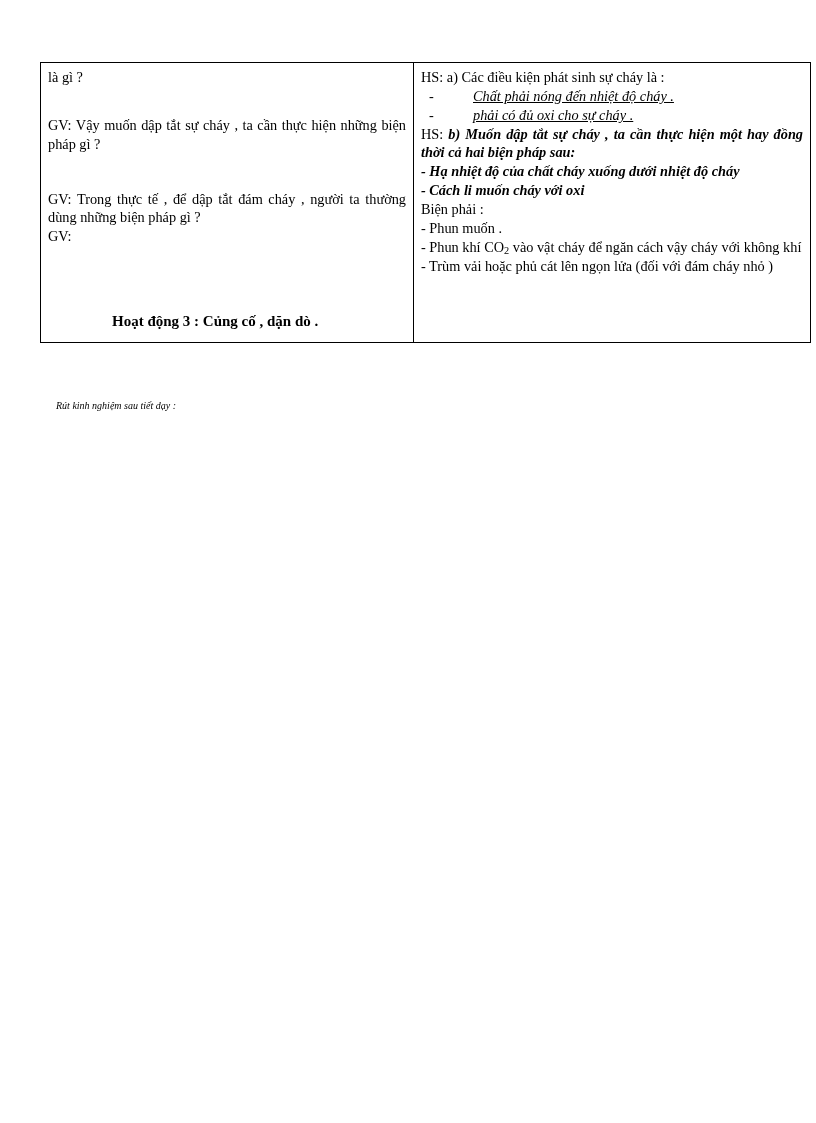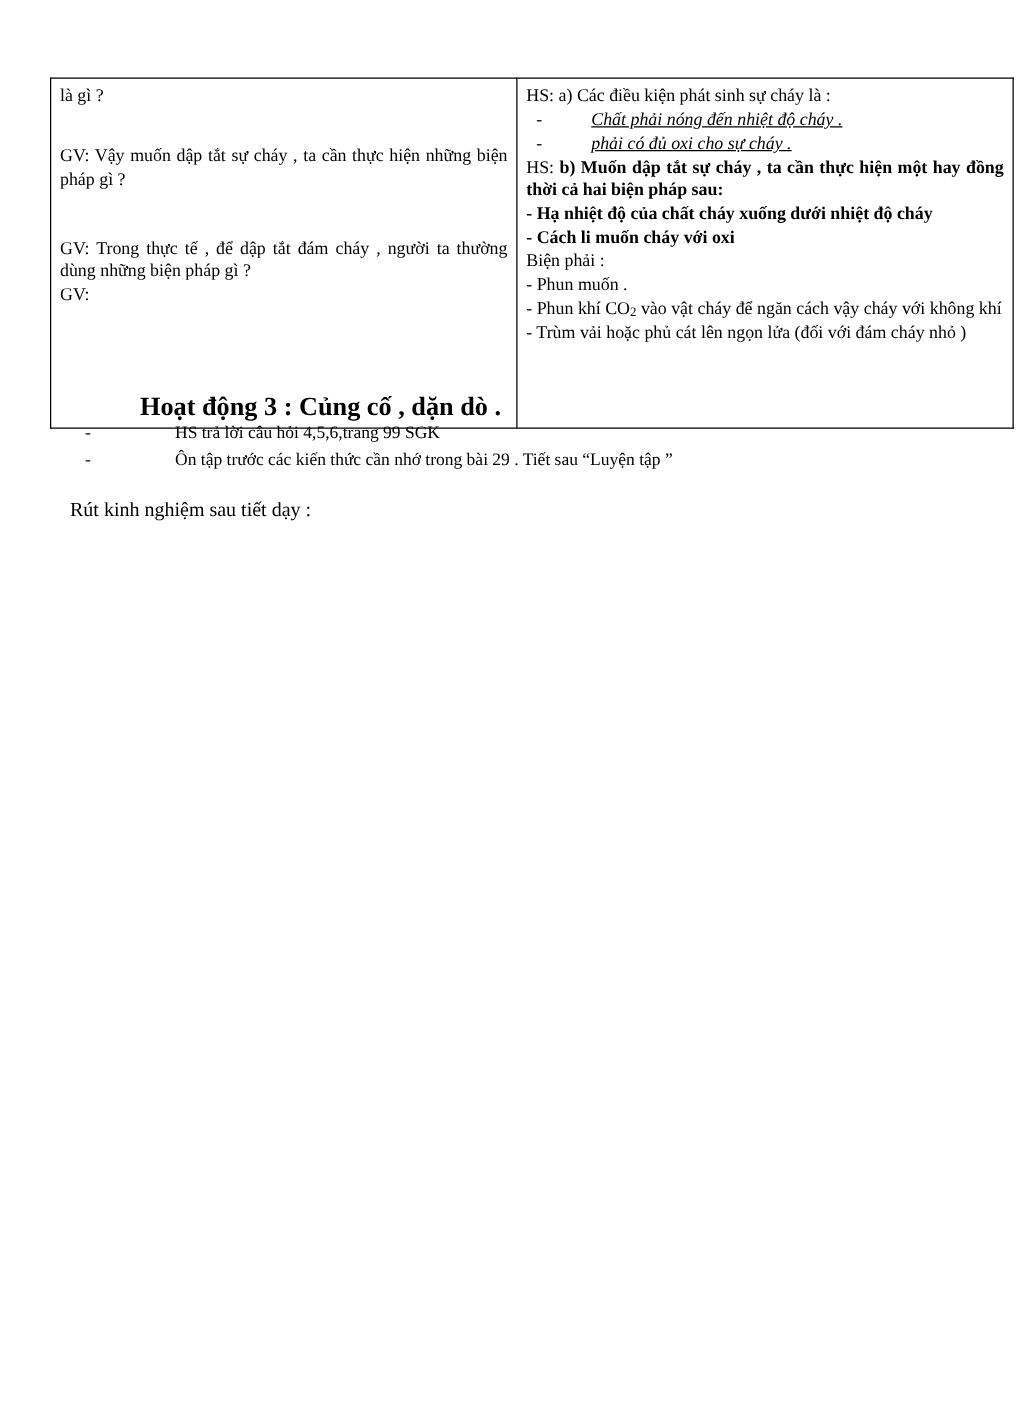--- a/index.html
+++ b/index.html
@@ -47,21 +47,21 @@
     min-height: 268px;
   }
 
   p { margin: 0; }
   .gap-lg { height: 22px; }
   .gap-md { height: 14px; }
   .gap-sm { height: 7px; }
 
   .bold { font-weight: normal; }
   .ital { }
-  .bold-ital { font-weight: bold; }
+  .bold-ital { font-weight: bold; font-style: italic; }
 
   .just { text-align: justify; }
 
   
   .dash-row {
     display: block;
     padding-left: 52px;
     text-indent: -22px;
     font-style: italic;
     text-decoration: underline;
@@ -69,21 +69,21 @@
   .dash-row .dash {
     display: inline-block;
     width: 22px;
   }
 
   
   .activity-title {
     position: absolute;
     left: 112px;
     top: 313px;
-    font-size: 21px;
+    font-size: 15px;
     font-weight: bold;
   }
   .bullet-list {
     position: absolute;
     left: 104px;
     top: 336px;
     width: 640px;
     font-size: 14px;
   }
   .bullet-list .row {
@@ -93,21 +93,22 @@
     line-height: 1.55;
   }
   .bullet-list .row .dash {
     display: inline-block;
     width: 36px;
   }
   .note {
     position: absolute;
     left: 56px;
     top: 400px;
-    font-size: 16px;
+    font-size: 10px;
+    font-style: italic;
   }
 
   sub {
     font-size: 0.72em;
     vertical-align: baseline;
     position: relative;
     top: 0.26em;
   }
 </style>
 </head>
@@ -143,20 +144,16 @@
           <p class="just"><span>- Phun khí CO</span><sub>2</sub><span> vào vật cháy để ngăn cách vậy cháy với không khí</span></p>
           <p class="just">- Trùm vải hoặc phủ cát lên ngọn lửa (đối với đám cháy nhỏ )</p>
         </div>
       </td>
     </tr>
   </tbody>
     </table>
 
   <div class="activity-title">Hoạt động 3 :  Củng cố , dặn dò .</div>
 
-  <div class="bullet-list">
-    <span class="row"><span class="dash">-</span><span>HS trả lời câu hỏi 4,5,6,trang 99 SGK</span></span>
-    <span class="row"><span class="dash">-</span><span>Ôn tập trước các kiến thức cần nhớ trong bài 29 . Tiết sau “Luyện  tập ”</span></span>
-  </div>
 
   <div class="note">Rút kinh nghiệm sau tiết dạy :</div>
 
 </div>
 
 </body></html>

